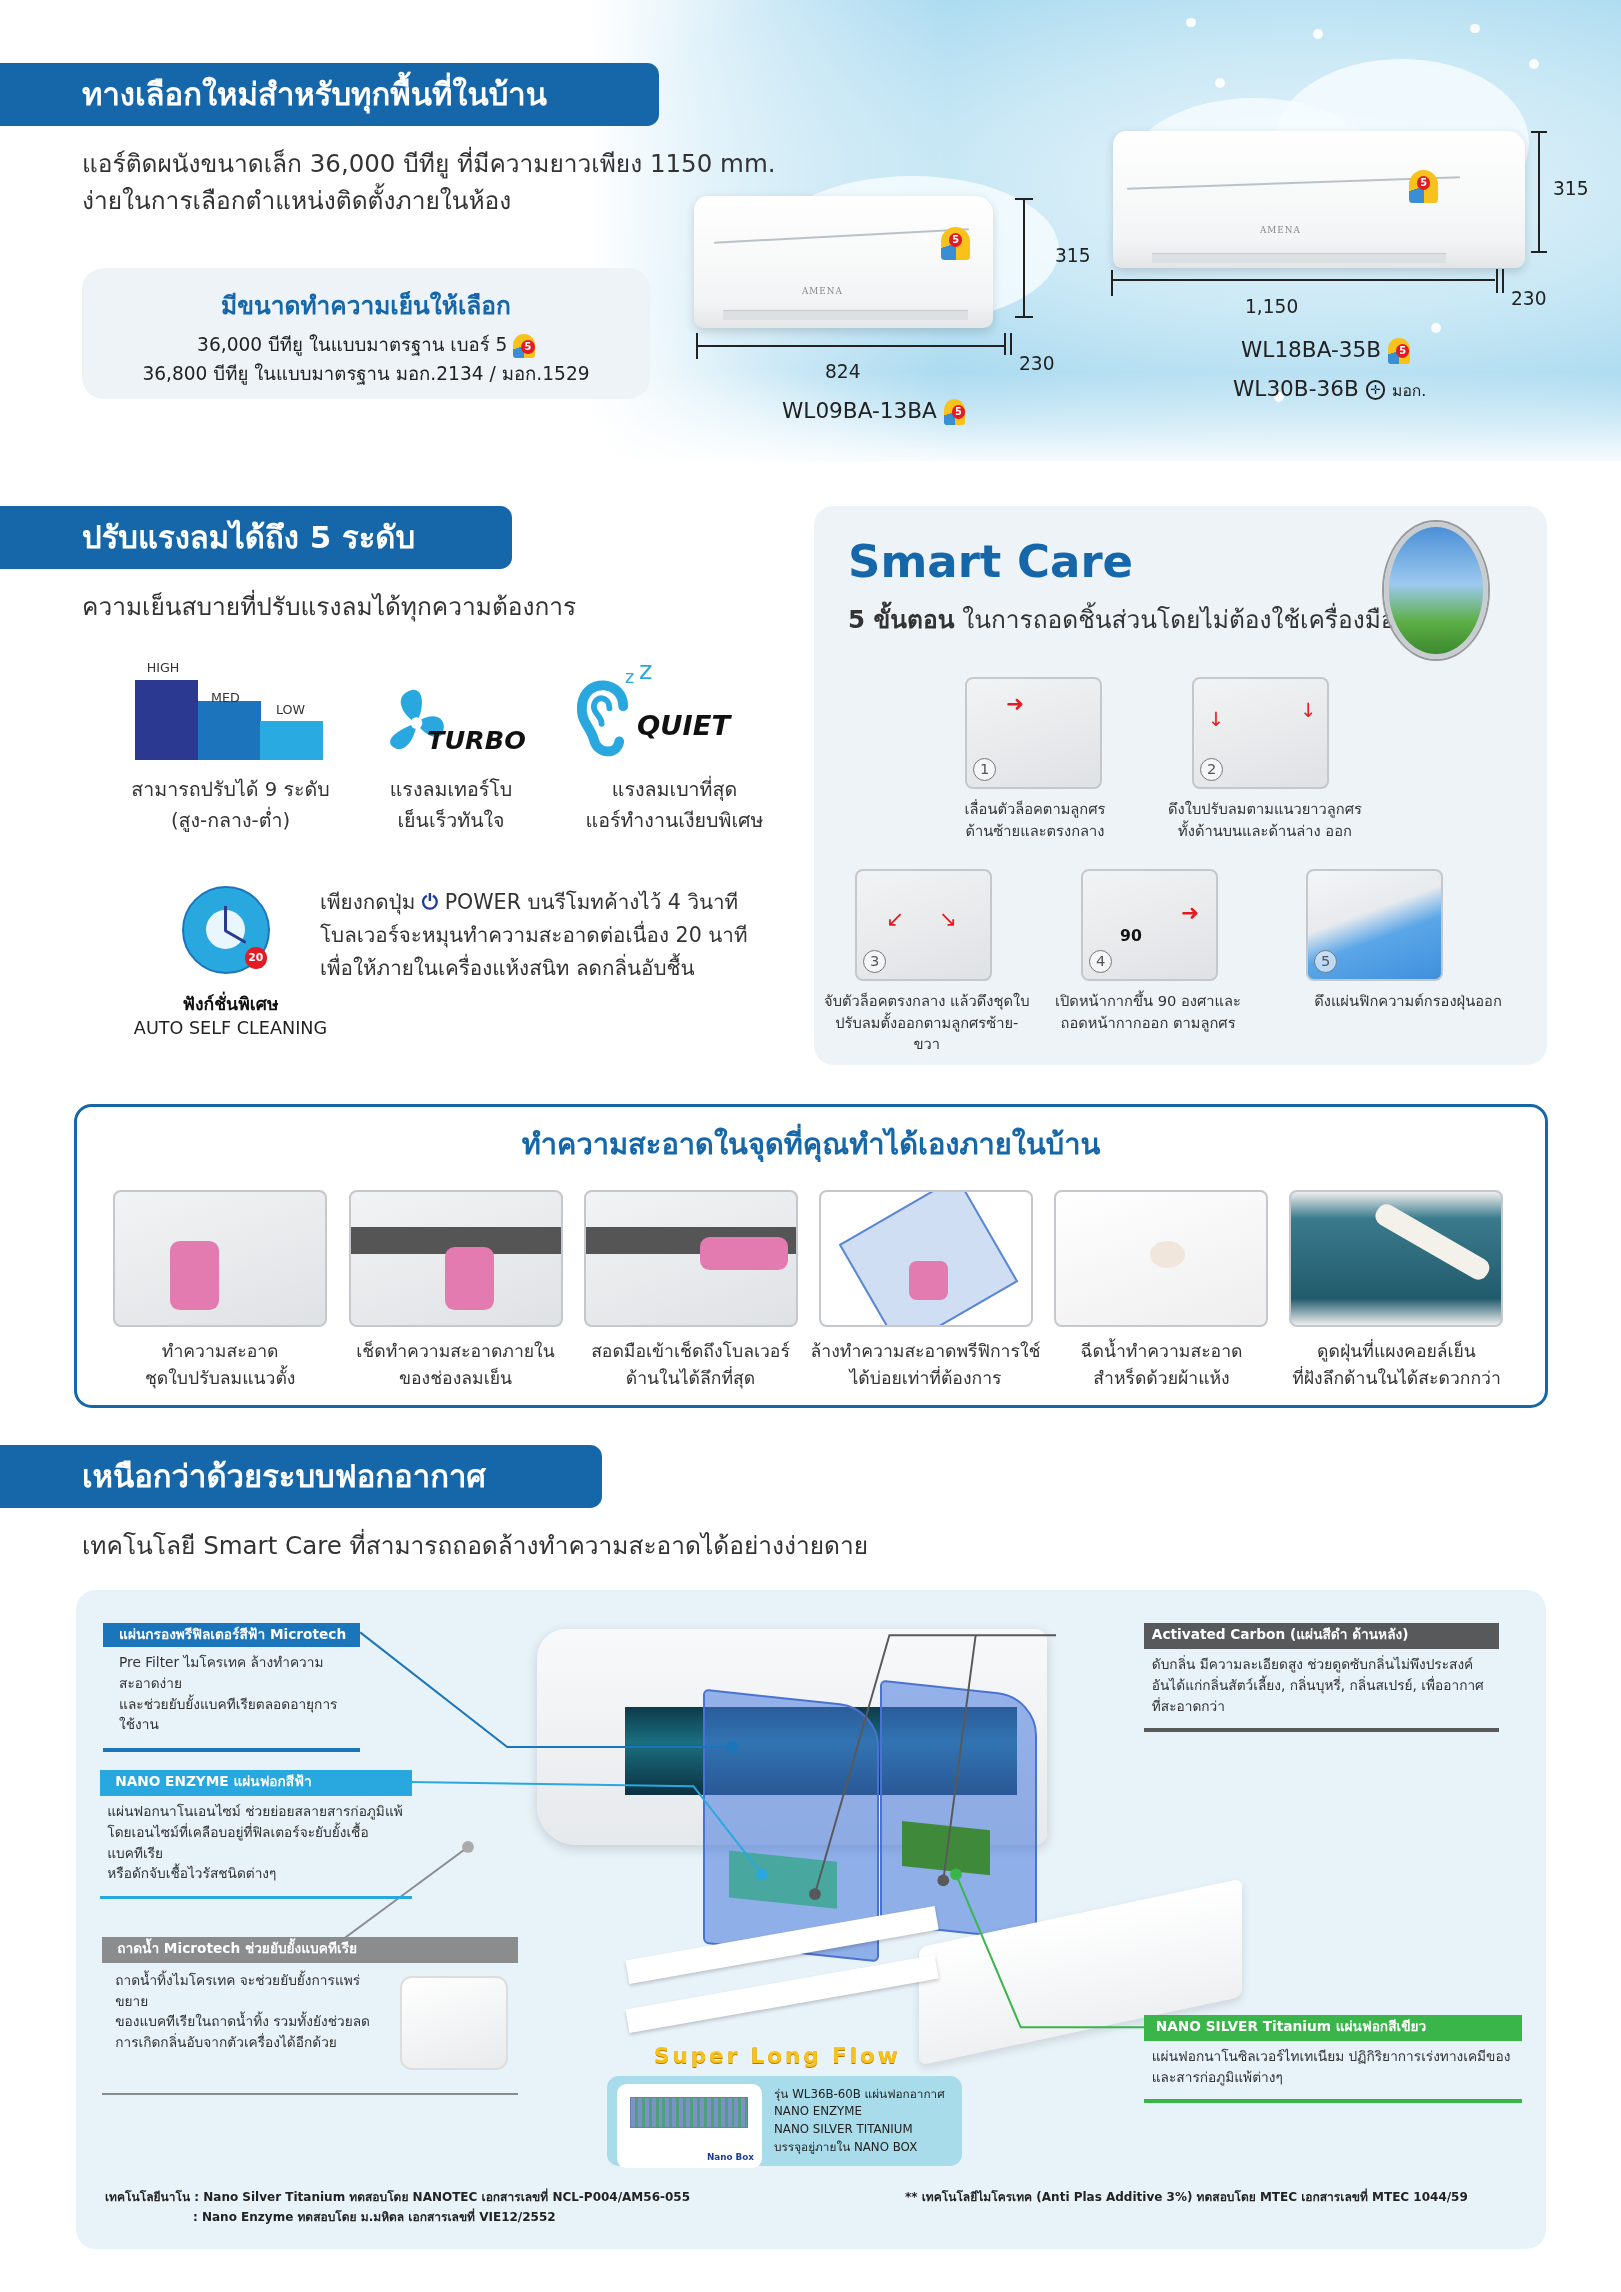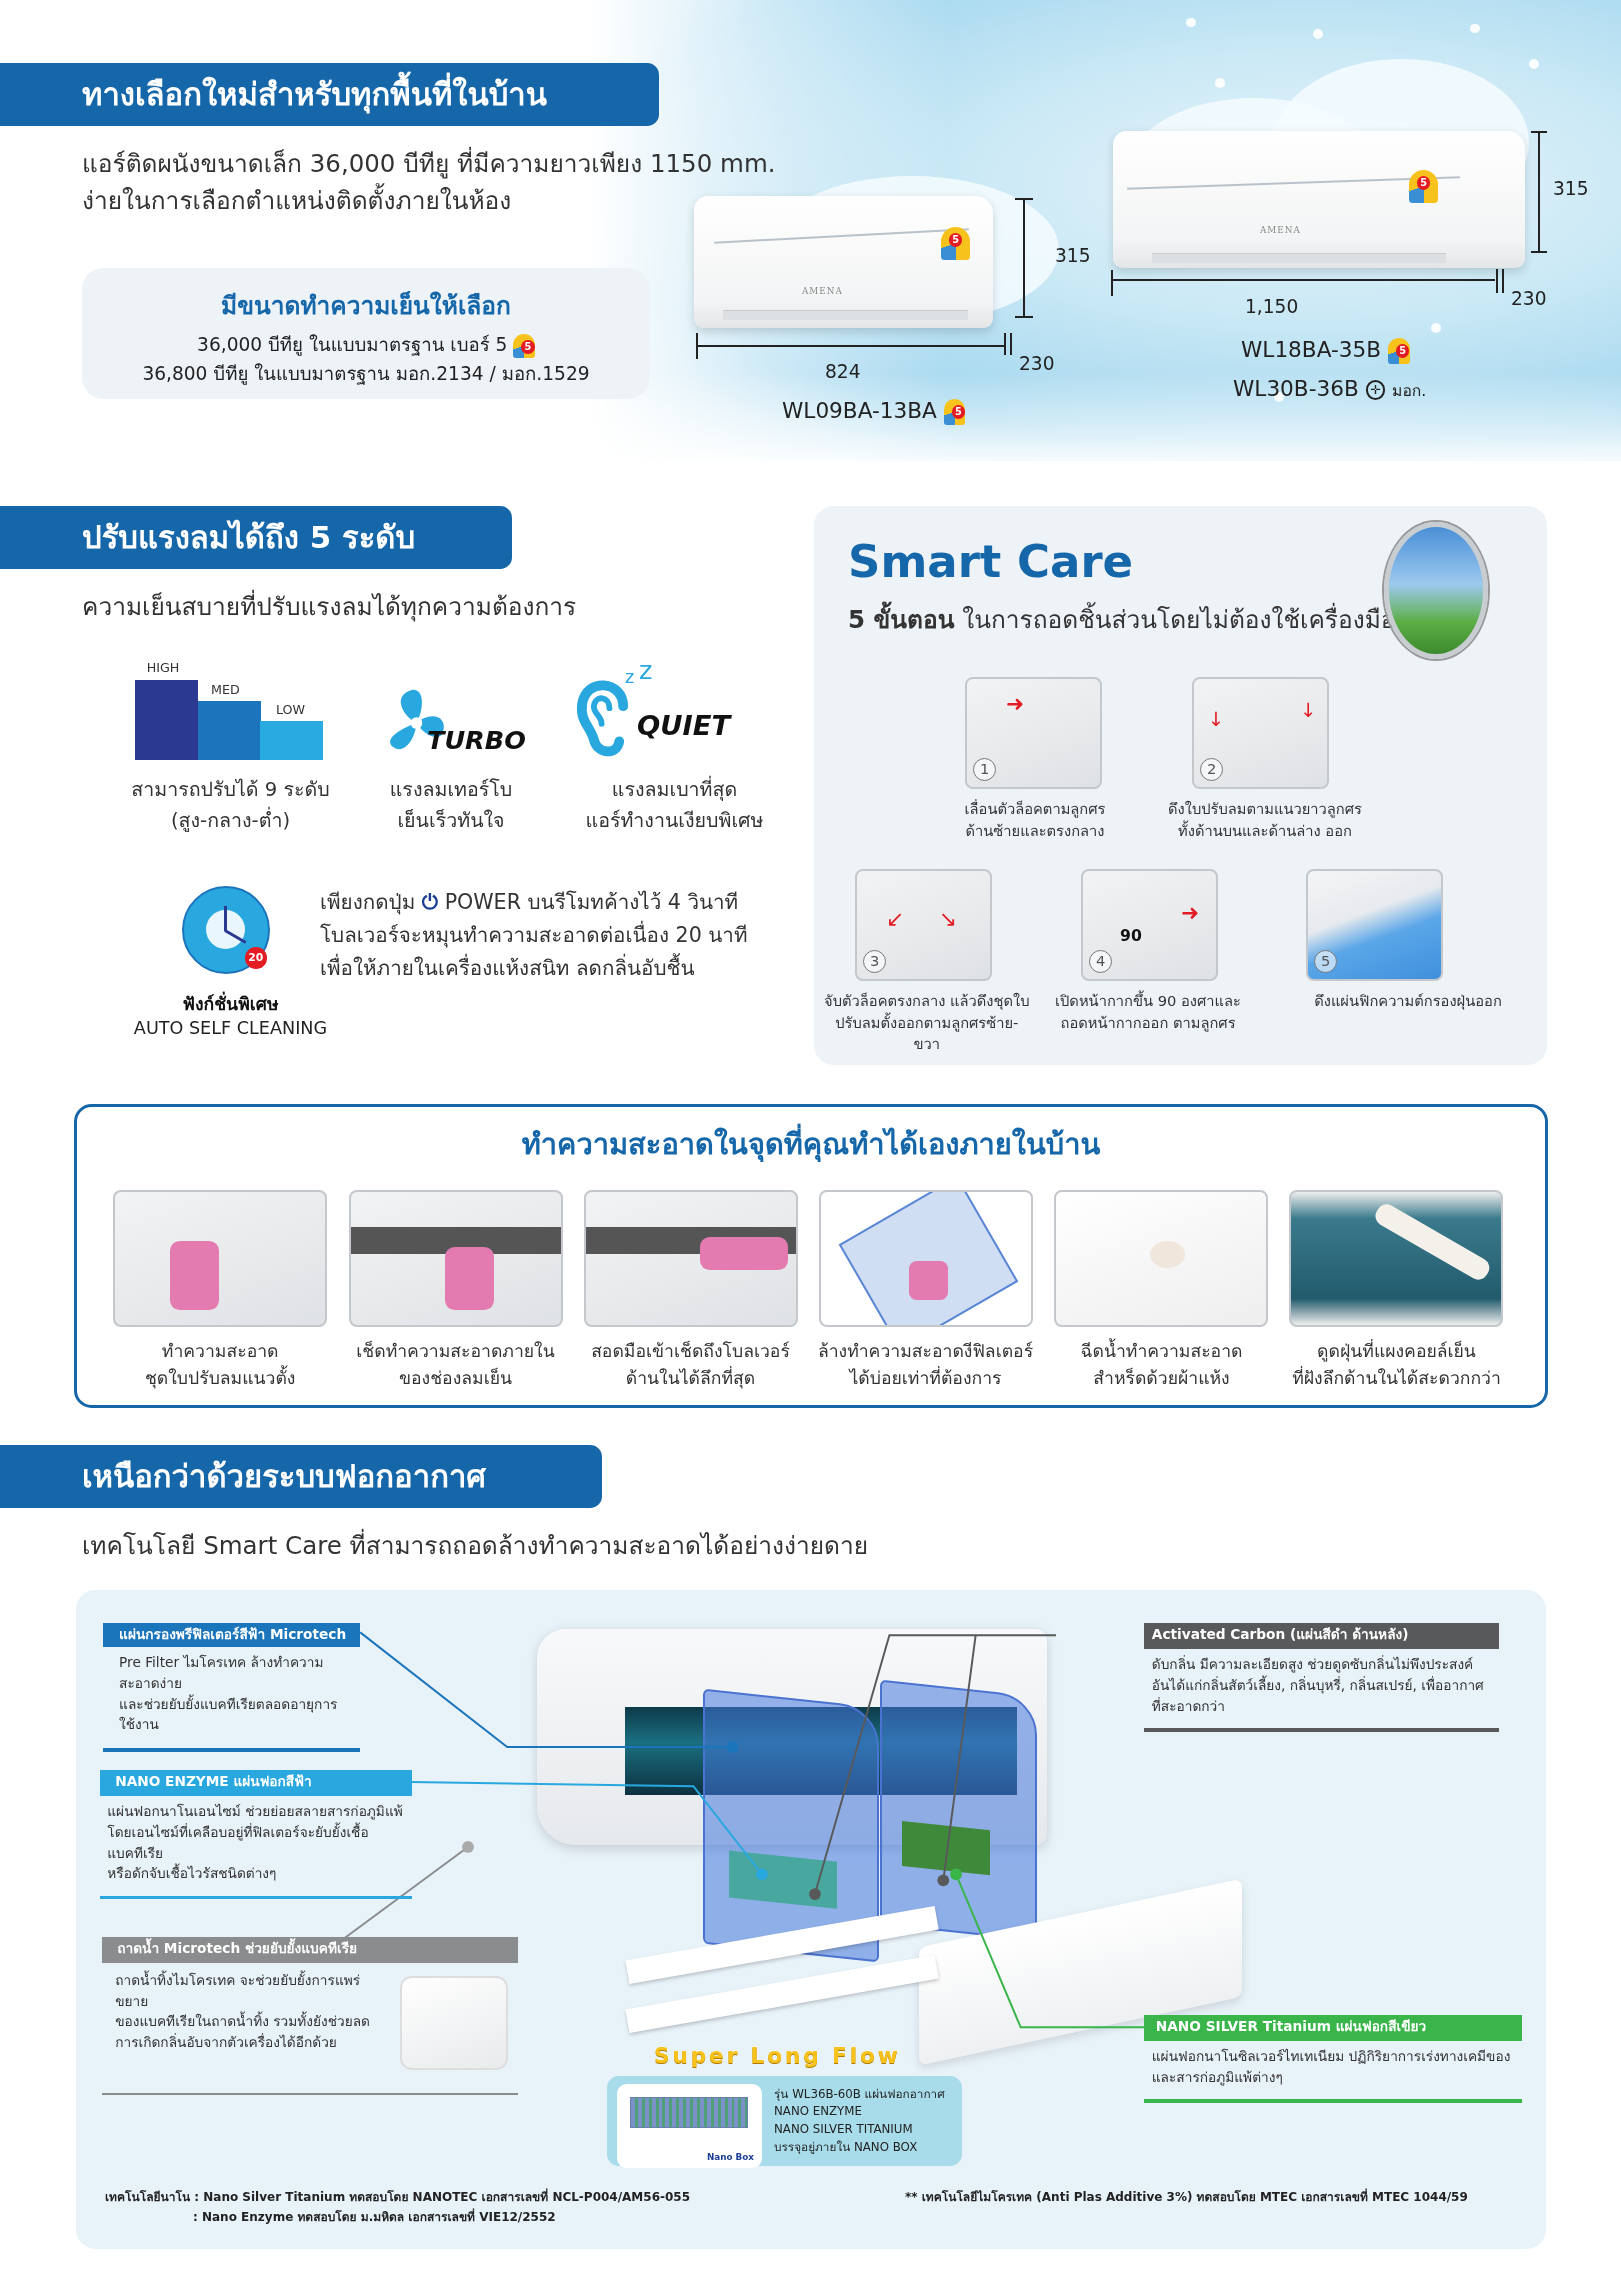--- a/index.html
+++ b/index.html
@@ -120,21 +120,21 @@
 <div class="abs model" style="left:1233px;top:376px;"><span>WL30B-36B</span> <span style="display:inline-block;width:19.6px;height:19.6px;border:2px solid #222;border-radius:50%;font-size:12.7px;text-align:center;line-height:15.7px;vertical-align:middle;">✛</span> <span style="font-size:15.7px;">มอก.</span></div>
 
 <div class="abs section-tab" style="left:0;top:506px;width:512px;">ปรับแรงลมได้ถึง 5 ระดับ</div>
 <div class="abs lead" style="left:82px;top:588px;">ความเย็นสบายที่ปรับแรงลมได้ทุกความต้องการ</div>
 
 <div class="abs" style="left:131px;top:680px;width:192px;height:80px;">
   <div class="bar" style="left:3.9px;width:63px;height:80px;background:#2b3990;"></div>
   <div class="bar" style="left:67px;width:63px;height:59px;background:#1c75bc;"></div>
   <div class="bar" style="left:129px;width:63px;height:39px;background:#29abe2;"></div>
   <span class="abs smalltxt" style="left:15.7px;top:-19.6px;">HIGH</span>
-  <span class="abs smalltxt" style="left:80px;top:2px;">MED</span>
+  <span class="abs smalltxt" style="left:80px;top:10px;">MED</span>
   <span class="abs smalltxt" style="left:145px;top:21.6px;">LOW</span>
 </div>
 <div class="abs cap-center" style="left:108px;top:774px;width:245px;">
   <div>สามารถปรับได้ 9 ระดับ</div>
   <div>(สูง-กลาง-ต่ำ)</div>
 </div>
 
 <div class="abs" style="left:382px;top:686px;width:137px;height:74px;">
   <svg width="69" height="74" viewBox="0 0 70 76">
     <path d="M35 38 C20 30 10 10 30 4 C42 2 44 20 35 38 Z" fill="#29a8e0"></path>
@@ -260,21 +260,21 @@
     </div>
   <div class="abs cleancap" style="left:252px;top:231px;width:253px;">
       <div>เช็ดทำความสะอาดภายใน</div>
       <div>ของช่องลมเย็น</div>
     </div>
   <div class="abs cleancap" style="left:487px;top:231px;width:253px;">
       <div>สอดมือเข้าเช็ดถึงโบลเวอร์</div>
       <div>ด้านในได้ลึกที่สุด</div>
     </div>
   <div class="abs cleancap" style="left:722px;top:231px;width:253px;">
-      <div>ล้างทำความสะอาดงีฟิลเตอร์</div>
+      <div>ล้างทำความสะอาดพรีฟิการใช์</div>
       <div>ได้บ่อยเท่าที่ต้องการ</div>
     </div>
   <div class="abs cleancap" style="left:958px;top:231px;width:253px;">
       <div>ฉีดน้ำทำความสะอาด</div>
       <div>สำหร็ดด้วยผ้าแห้ง</div>
     </div>
   <div class="abs cleancap" style="left:1193px;top:231px;width:253px;">
       <div>ดูดฝุ่นที่แผงคอยล์เย็น</div>
       <div>ที่ฝังลึกด้านในได้สะดวกกว่า</div>
     </div>

